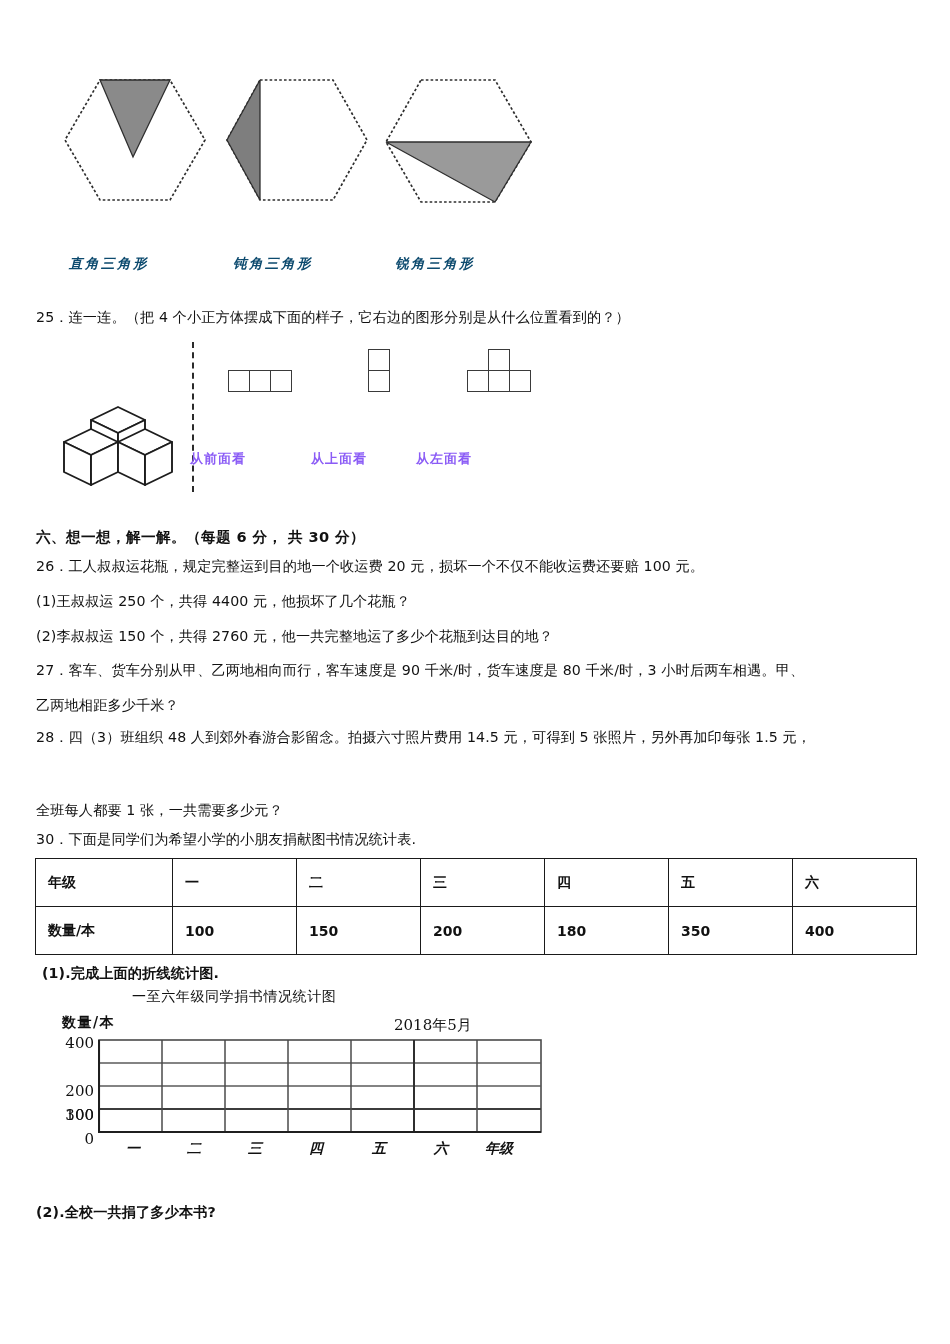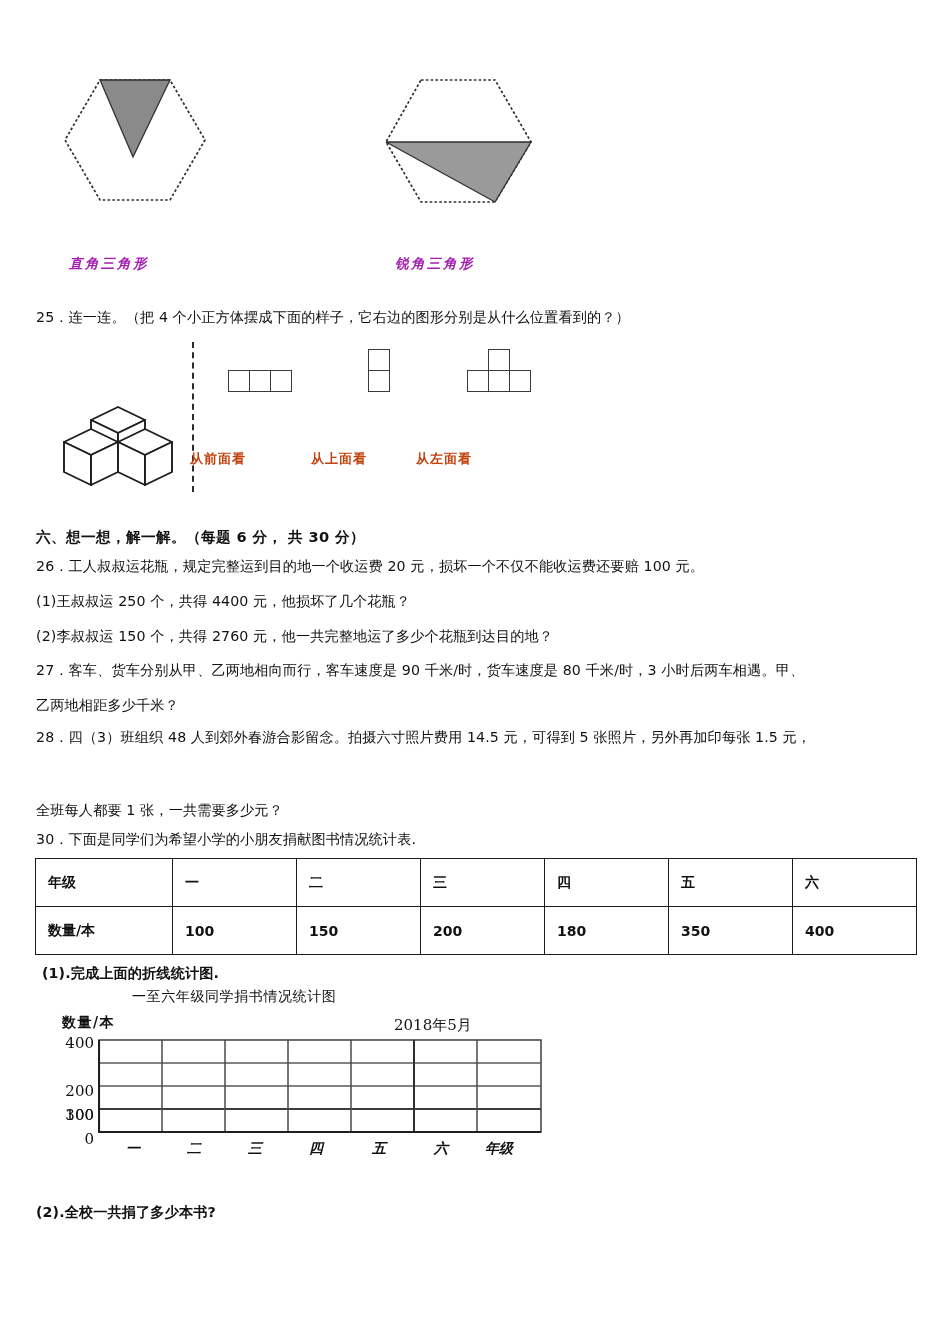--- a/index.html
+++ b/index.html
@@ -31,21 +31,21 @@
     height: 230px;
   }
   .hex-item { position: absolute; }
   .hex-caption {
     position: absolute;
     font-family: "DejaVu Serif", "Liberation Serif", serif;
     font-size: 13.5px;
     font-style: italic;
     font-weight: 700;
     letter-spacing: 2.5px;
-    color: #a21caf;
+    color: #0c4a6e;
     white-space: nowrap;
   }
 
   
   .qline {
     position: absolute;
     font-family: "DejaVu Sans", "Liberation Sans", sans-serif;
     font-size: 14.2px;
     color: #111111;
     white-space: nowrap;
@@ -77,21 +77,21 @@
     width: 0;
     height: 150px;
     border-left: 2.2px dashed #2b2b2b;
   }
   .viewlabel {
     position: absolute;
     font-family: "DejaVu Serif", "Liberation Serif", serif;
     font-size: 13px;
     font-weight: 700;
     letter-spacing: 1px;
-    color: #c2410c;
+    color: #8b5cf6;
     white-space: nowrap;
   }
   .sqgrid { position: absolute; }
   .sq {
     position: absolute;
     width: 22px;
     height: 22px;
     border: 1.6px solid #3a3a3a;
     box-sizing: border-box;
     background: #fff;
@@ -193,20 +193,27 @@
   <div id="hex-figures">
 
     <div class="hex-item" style="left:0px; top:0px;">
       <svg width="160" height="150" viewBox="0 0 160 150">
         <polygon points="45,18 115,18 150,78 115,138 45,138 10,78" fill="#ffffff" stroke="#2e2e2e" stroke-width="1.7" stroke-dasharray="2.6 2.2"></polygon>
         <polygon points="45,18 115,18 78,95" fill="#8a8a8a" stroke="#2e2e2e" stroke-width="1.3"></polygon>
       </svg>
       <div class="hex-caption" style="left:14px; top:193px;">直角三角形</div>
     </div>
 
+    <div class="hex-item" style="left:160px; top:0px;">
+      <svg width="165" height="150" viewBox="0 0 165 150">
+        <polygon points="45,18 118,18 152,78 118,138 45,138 12,78" fill="#ffffff" stroke="#2e2e2e" stroke-width="1.7" stroke-dasharray="2.6 2.2"></polygon>
+        <polygon points="45,18 45,138 12,78" fill="#7e7e7e" stroke="#2e2e2e" stroke-width="1.3"></polygon>
+      </svg>
+      <div class="hex-caption" style="left:18px; top:193px;">钝角三角形</div>
+    </div>
 
     <div class="hex-item" style="left:318px; top:0px;">
       <svg width="175" height="150" viewBox="0 0 175 150">
         <polygon points="48,18 122,18 158,80 122,140 48,140 13,80" fill="#ffffff" stroke="#2e2e2e" stroke-width="1.7" stroke-dasharray="2.6 2.2"></polygon>
         <polygon points="13,80 158,80 122,140" fill="#9a9a9a" stroke="#2e2e2e" stroke-width="1.3"></polygon>
       </svg>
       <div class="hex-caption" style="left:22px; top:193px;">锐角三角形</div>
     </div>
   </div>
 

